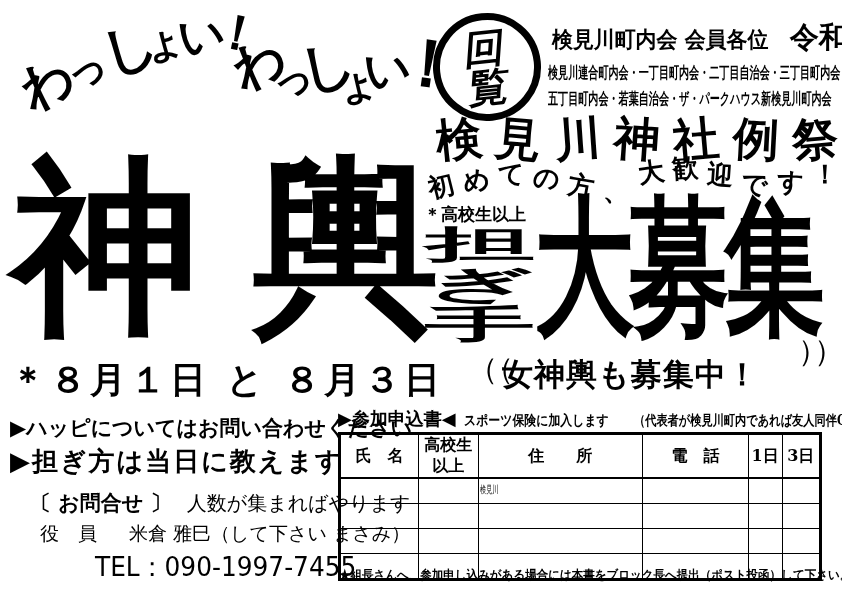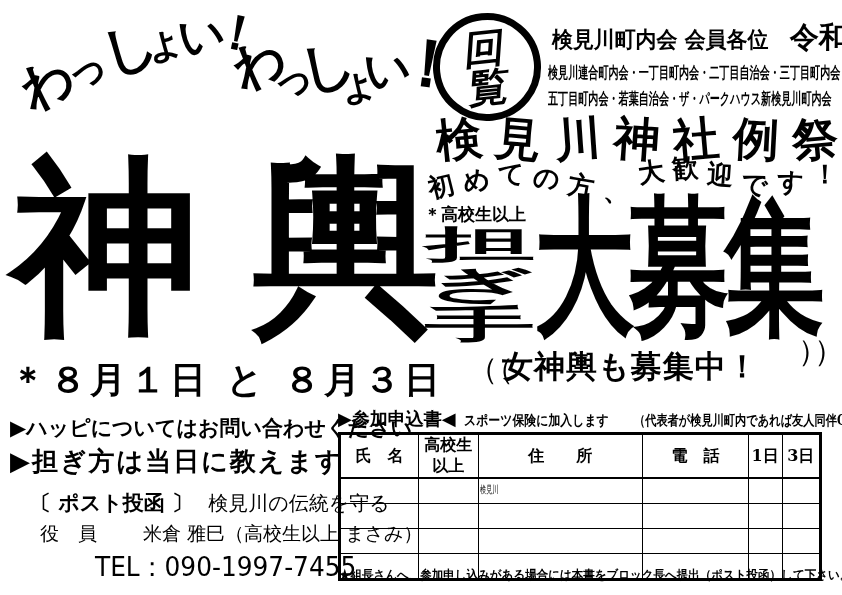--- a/index.html
+++ b/index.html
@@ -74,33 +74,33 @@
   .carriers{left:422px;top:224px;width:116px}
   .carriers .c{display:block;height:40px;line-height:40px;text-align:center;font-size:82px;
                font-weight:900;font-family:"DejaVu Sans",sans-serif;
                transform:scale(1.35,.46);transform-origin:center center;overflow:visible}
 
   .recruit{left:534px;top:192px;font-size:150px;font-weight:900;line-height:1;
            font-family:"DejaVu Sans",sans-serif;letter-spacing:-8px;white-space:nowrap;
            transform:scaleX(.67);transform-origin:left top}
 
   .wm-open{left:468px;top:349px;font-size:30px;letter-spacing:-14px;white-space:nowrap}
-  .wm-text{left:502px;top:346px;font-size:31px;font-weight:900;letter-spacing:1px;
+  .wm-text{left:502px;top:354px;font-size:31px;font-weight:900;letter-spacing:1px;
            font-family:"DejaVu Sans",sans-serif;white-space:nowrap}
   .wm-close{left:798px;top:331px;font-size:30px;letter-spacing:-14px;white-space:nowrap}
   .wm-note{left:562px;top:381px;font-size:16px;font-family:"DejaVu Sans",sans-serif;white-space:nowrap}
 
   
   .happi{left:10px;top:414px;font-size:21px;font-weight:bold;white-space:nowrap}
   .howto{left:10px;top:444px;font-size:26px;font-weight:bold;letter-spacing:2px;white-space:nowrap}
   .contact{left:30px;top:489px;white-space:nowrap}
   .contact .bracket{font-size:21px;font-weight:900}
   .contact .org{font-size:20px;font-family:"DejaVu Sans",sans-serif;margin-left:10px}
   .person{left:40px;top:521px;font-size:19px;font-family:"DejaVu Sans",sans-serif;white-space:nowrap}
-  .person .role{margin-right:40px}
+  .person .role{margin-right:26px}
   .tel{left:95px;top:549px;font-size:27px;font-family:"DejaVu Sans",sans-serif;
        transform:scaleX(.92);transform-origin:left top;white-space:nowrap}
 
   
   .form-title{left:338px;top:407px;display:flex;align-items:baseline;white-space:nowrap}
   .ft-bracket{font-size:18px;font-weight:900}
   .ft-insurance{font-size:14px;font-weight:bold;font-family:"DejaVu Sans",sans-serif;margin-left:8px;
                 display:inline-block;transform:scaleX(.85);transform-origin:left}
   .ft-companion{font-size:14px;font-weight:bold;margin-left:0;display:inline-block;
                 transform:scaleX(.8);transform-origin:left}
@@ -193,26 +193,26 @@
   <div class="abs recruit">大募集</div>
 
   <div class="abs wm-open">（（</div>
   <div class="abs wm-text">女神輿も募集中！</div>
   <div class="abs wm-close">））</div>
 
   <div class="abs howto">▶担ぎ方は当日に教えます</div>
   <div class="abs happi">▶ハッピについてはお問い合わせください</div>
 
   <div class="abs contact">
-    <span class="bracket">〔 ポスト投函 〕</span>
-    <span class="org">検見川の伝統を守る</span>
+    <span class="bracket">〔 お問合せ 〕</span>
+    <span class="org">人数が集まればやります</span>
   </div>
   <div class="abs person">
     <span class="role">役　員</span>
-    <span>米倉 雅巳（高校生以上 まさみ）</span>
+    <span>米倉 雅巳（して下さい まさみ）</span>
   </div>
   <div class="abs tel">TEL：090-1997-7455</div>
 
   <div class="abs form-title">
     <span class="ft-bracket">▶参加申込書◀</span>
     <span class="ft-insurance">スポーツ保険に加入します</span>
     <span class="ft-companion">（代表者が検見川町内であれば友人同伴OK）</span>
   </div>
 
   <table class="app">

